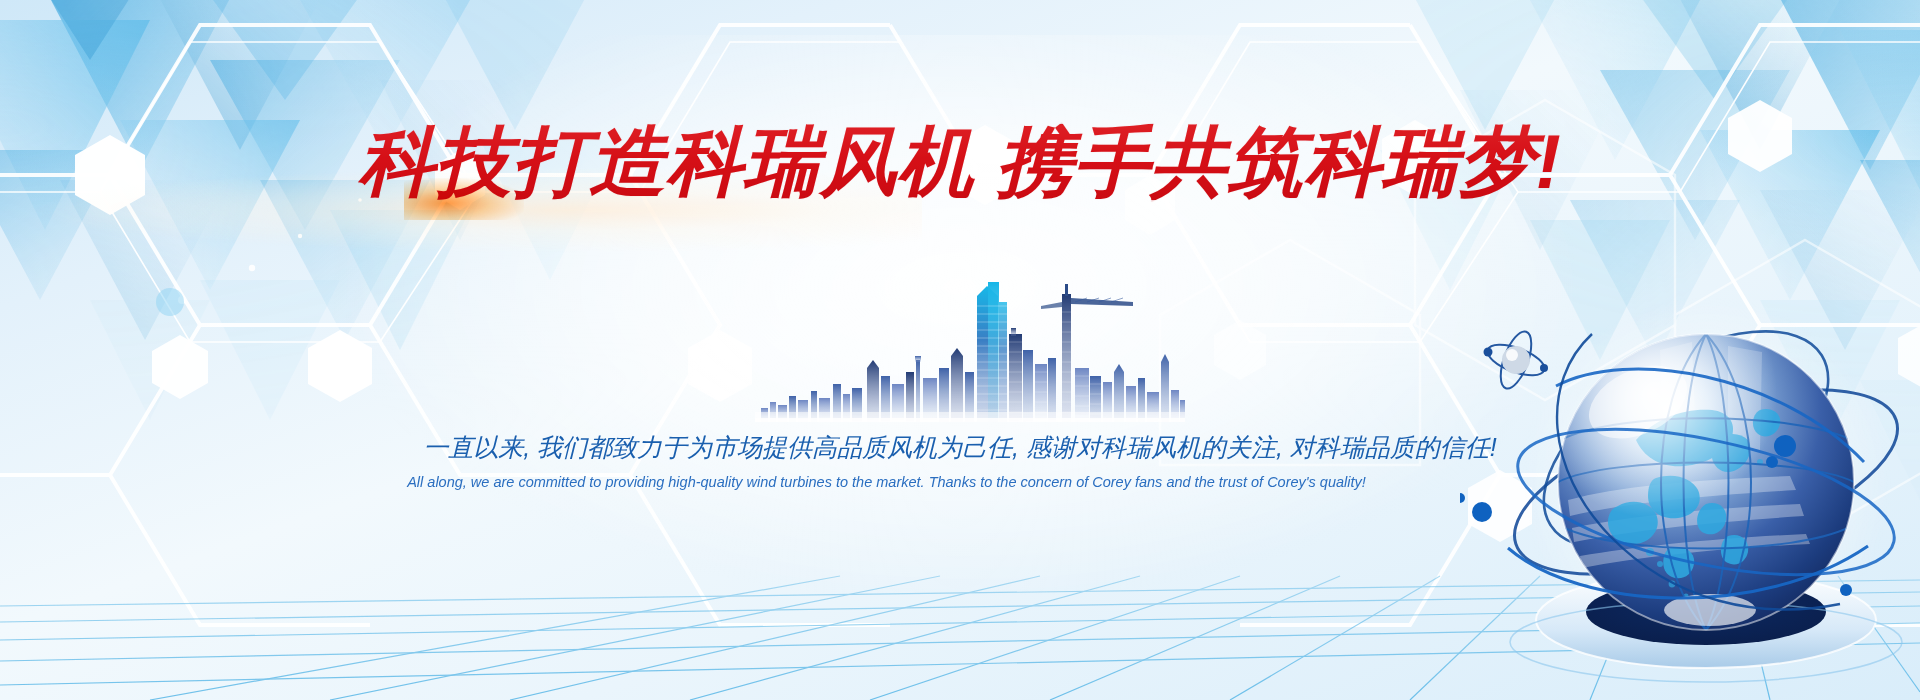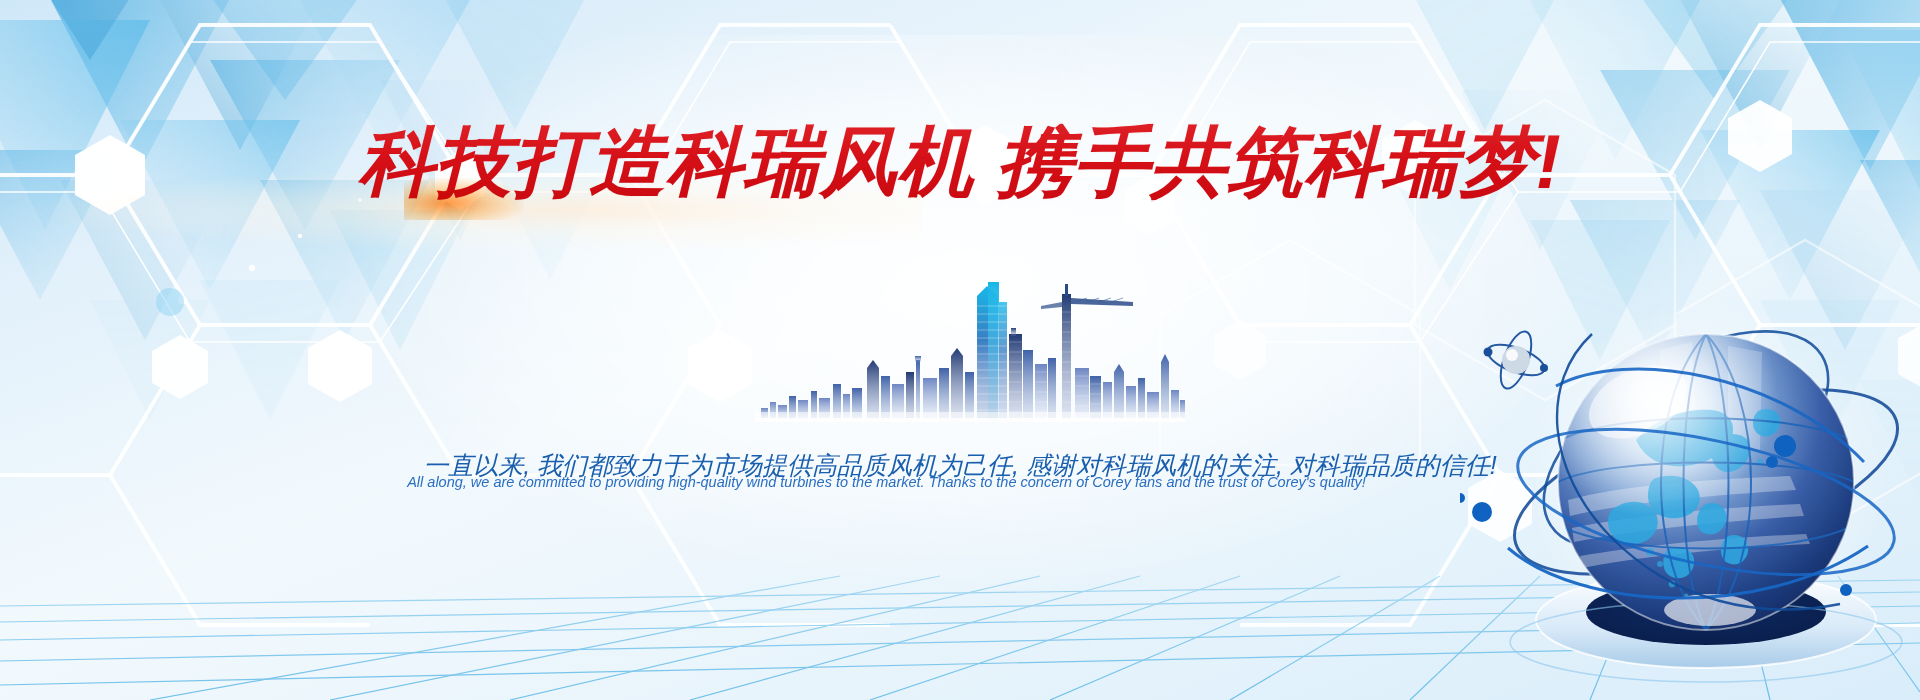--- a/index.html
+++ b/index.html
@@ -126,21 +126,21 @@
     height: 42px;
     background: radial-gradient(ellipse at 35% 60%, rgba(255,140,40,0.85) 0%, rgba(255,175,70,0.45) 40%, rgba(255,200,120,0) 75%);
     mix-blend-mode: multiply;
     pointer-events: none;
   }
 
   
   .subtitle-cn {
     position: absolute;
     left: 0;
-    top: 450px;
+    top: 432px;
     width: 1920px;
     text-align: center;
     font-size: 25px;
     line-height: 1.2;
     color: #1a5fae;
     white-space: nowrap;
     font-family: "Liberation Sans", "DejaVu Sans", sans-serif;
   }
   .subtitle-en {
     position: absolute;

